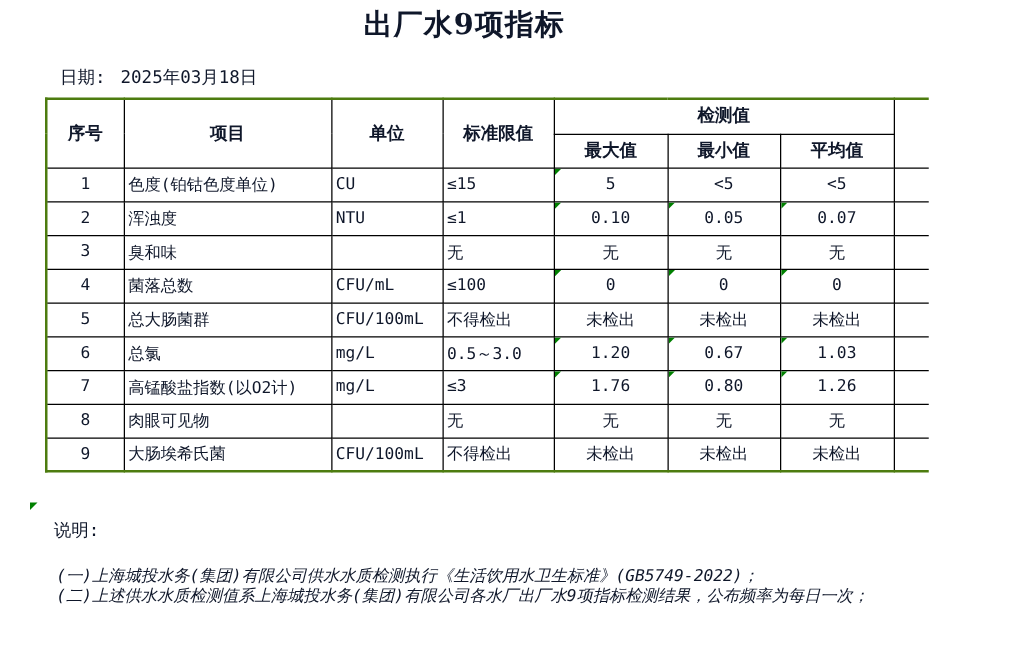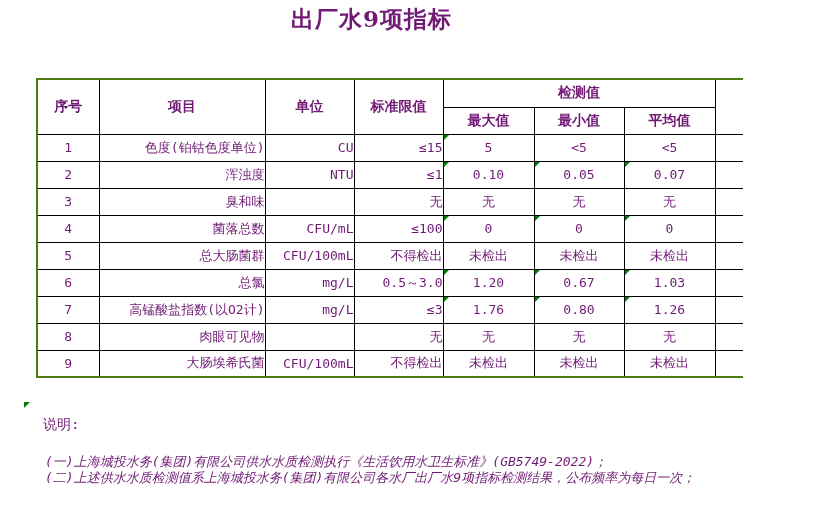--- a/index.html
+++ b/index.html
@@ -3,21 +3,21 @@
 <meta charset="utf-8">
 <style>
   * { margin: 0; padding: 0; box-sizing: border-box; }
   html, body { background: #ffffff; }
   .page {
     position: relative;
     width: 743px;
     height: 516px;
     background: #ffffff;
     font-family: "DejaVu Sans Mono", "DejaVu Sans", "Liberation Sans", monospace;
-    color: #701a75;
+    color: #0f172a;
     overflow: hidden;
   }
   .title {
     position: absolute;
     top: 4px;
     left: 0;
     width: 100%;
     text-align: center;
     font-family: "DejaVu Serif", "Liberation Serif", serif;
     font-size: 23px;
@@ -46,21 +46,21 @@
     vertical-align: middle;
     position: relative;
     overflow: hidden;
     white-space: nowrap;
   }
   table.report th { font-size: 14px; font-weight: bold; text-align: center; }
   tr.hdr-top { height: 28px; }
   tr.hdr-sub { height: 27px; }
   tbody tr { height: 27px; }
   td.c-center { text-align: center; }
-  td.c-left { text-align: right; padding-left: 13px; margin-left: 21px; }
+  td.c-left { text-align: left; padding-left: 3px; margin-left: 21px; }
   .flag {
     position: absolute;
     top: 0; left: 0;
     width: 0; height: 0;
     border-top: 5px solid #008000;
     border-right: 5px solid transparent;
   }
   .stray-flag {
     position: absolute;
     left: 24px;
@@ -84,20 +84,23 @@
     font-style: italic;
   }
 </style>
 </head>
 <body>
 
 <div class="page">
 
   <div class="title">出厂水9项指标</div>
 
+  <div class="date-row">
+    <span>日期:</span><span class="date-value">2025年03月18日</span>
+  </div>
 
   <table class="report">
     <colgroup>
       <col style="width:62px">
       <col style="width:166px">
       <col style="width:89px">
       <col style="width:89px">
       <col style="width:91px">
       <col style="width:90px">
       <col style="width:91px">

